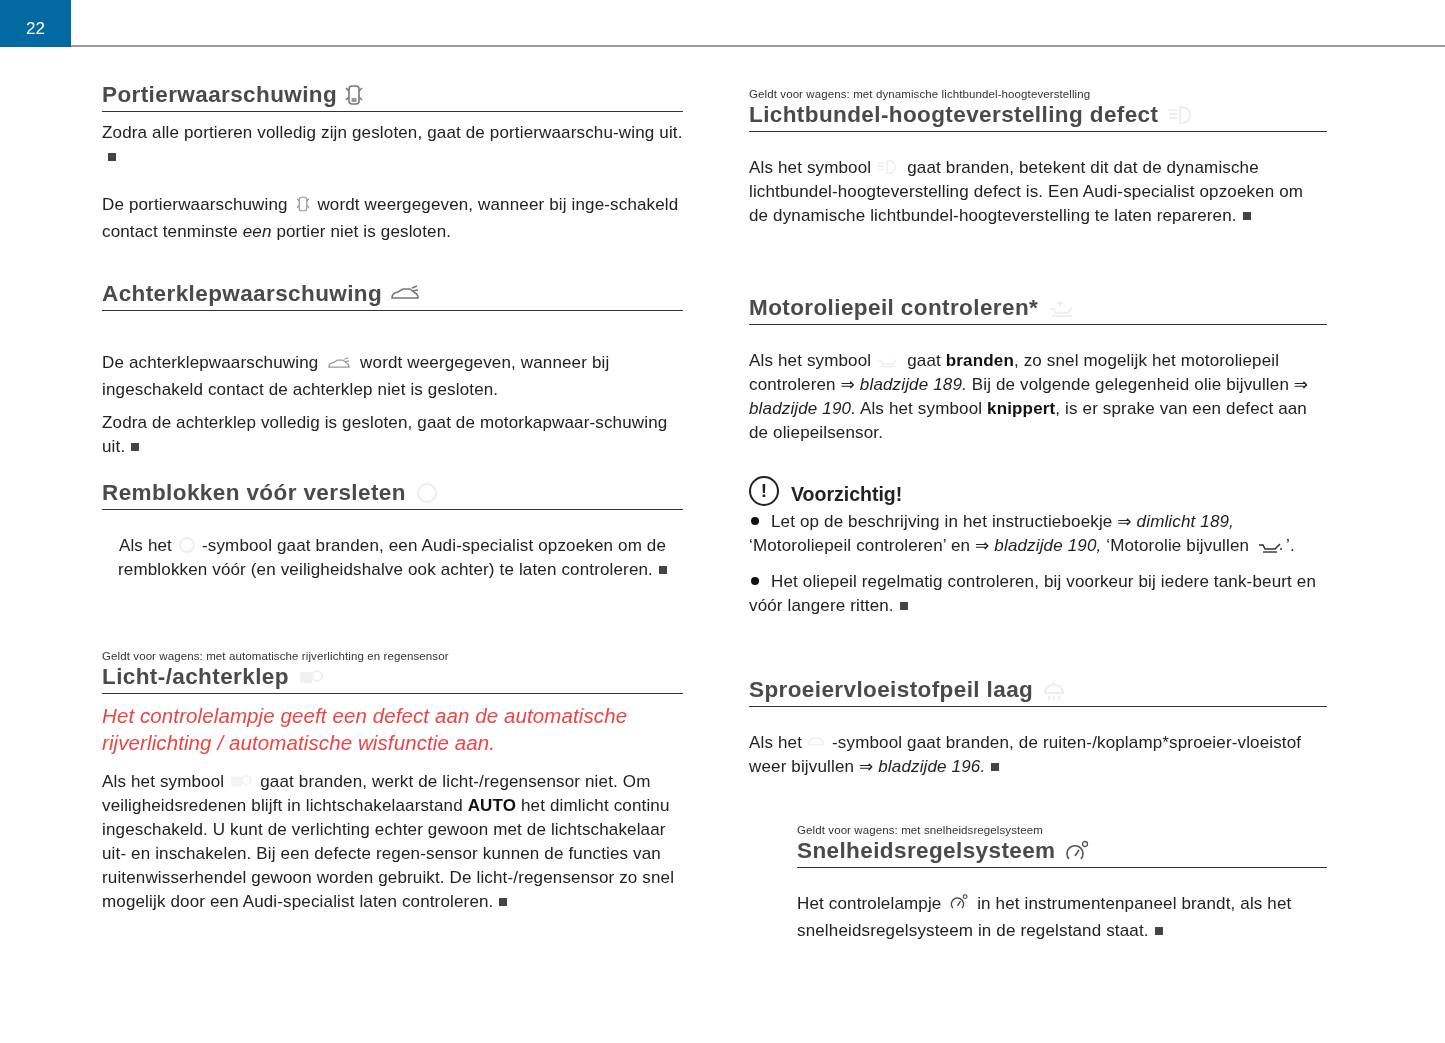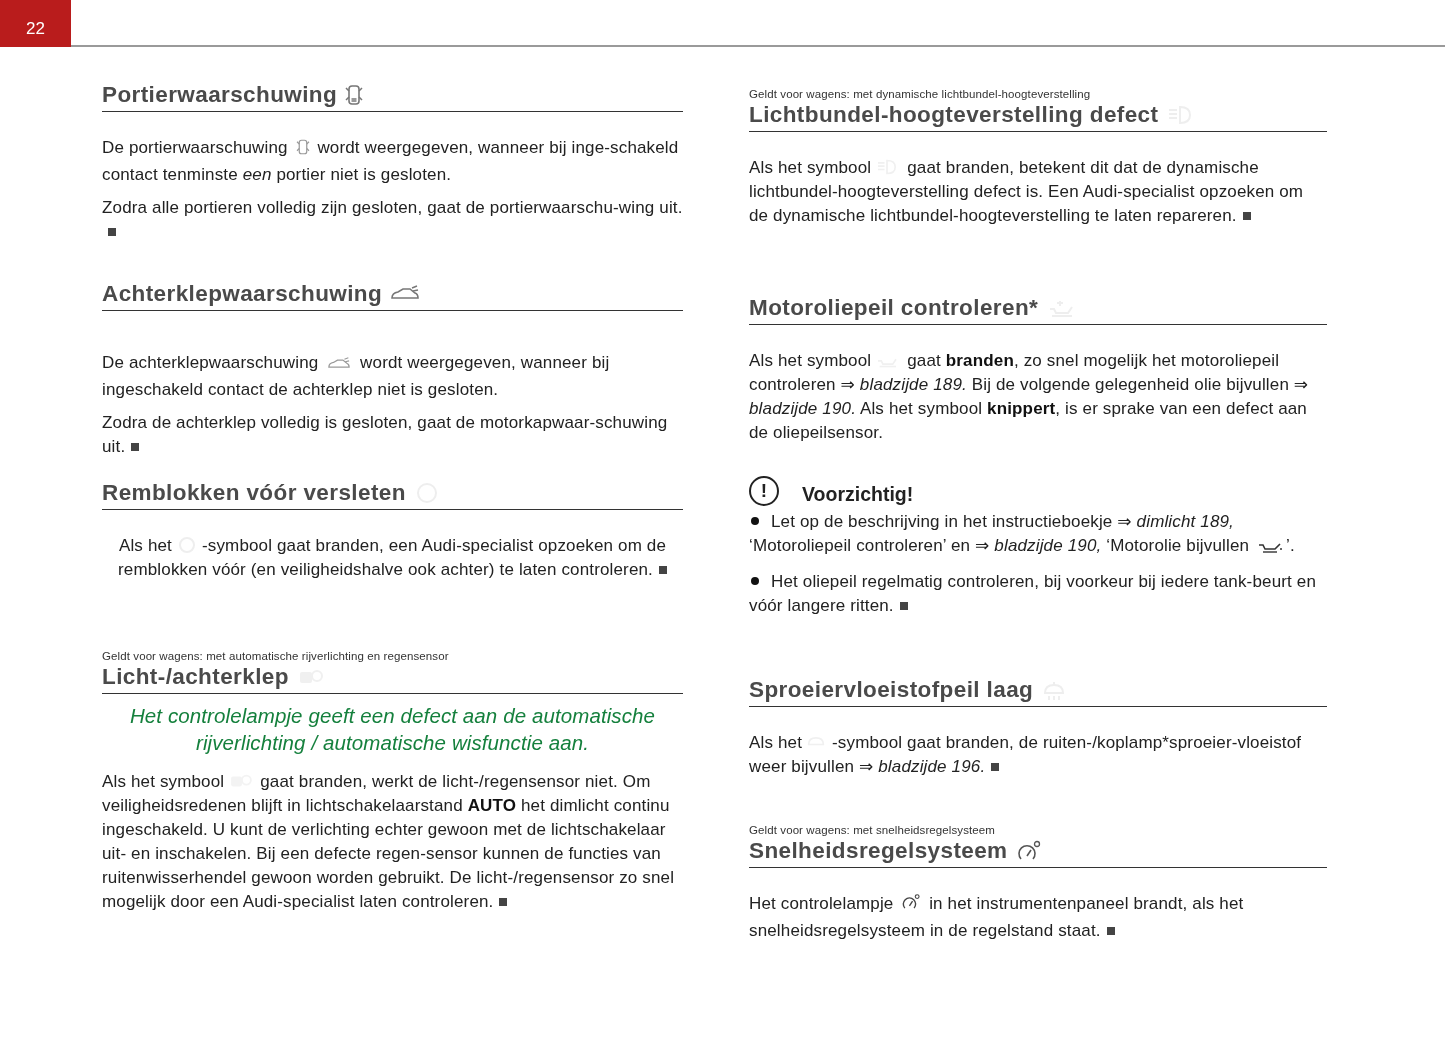--- a/index.html
+++ b/index.html
@@ -3,21 +3,21 @@
 <meta charset="utf-8">
 <style>
   html, body { margin: 0; padding: 0; background: #ffffff; }
   body {
     width: 1445px; height: 1043px; position: relative; overflow: hidden;
     font-family: "Liberation Sans", "DejaVu Sans", sans-serif;
     color: #1e1e1e;
   }
   .page-number-tab {
     position: absolute; left: 0; top: 0; width: 71px; height: 47px;
-    background: #b91c1c; color: #ffffff;
+    background: #0369a1; color: #ffffff;
     font-size: 17px; display: flex; align-items: flex-end; justify-content: center;
     padding-bottom: 8px; box-sizing: border-box;
   }
   .header-rule {
     position: absolute; left: 71px; top: 45px; right: 0; height: 2px; background: #9a9a9a;
   }
   .col { position: absolute; top: 0; }
   .col-left { left: 86px; width: 597px; }
   .col-right { left: 733px; width: 594px; }
 
@@ -30,23 +30,22 @@
     font-size: 22.5px; font-weight: bold; color: #4a4a4a;
     border-bottom: 1.5px solid #333; padding-bottom: 3px; margin-bottom: 0;
     letter-spacing: 0.4px; white-space: nowrap; display: flex; align-items: center;
   }
   .heading .ico { margin-left: 8px; display: inline-flex; align-items: center; }
   .body-p {
     font-size: 17px; line-height: 24px; color: #222; margin: 0;
     letter-spacing: 0.15px;
   }
   .lead {
-    font-size: 20.5px; line-height: 27px; font-style: italic; color: #15803d; margin: 8px 0 12px 0;
+    font-size: 20.5px; line-height: 27px; font-style: italic; color: #ef4444; margin: 8px 0 12px 0;
     letter-spacing: 0.1px;
-    text-align: center;
   }
   .end-mark {
     display: inline-block; width: 8px; height: 8px; background: #444; margin-left: 6px;
     vertical-align: 1px;
   }
   .inline-ico { display: inline-block; vertical-align: -3px; margin: 0 3px; }
   .faint-ico { display: inline-block; width: 24px; height: 18px; vertical-align: -3px; margin: 0 3px; }
   em { font-style: italic; }
   b { font-weight: bold; color: #111; }
 
@@ -74,32 +73,32 @@
     <div class="heading">
       <span>Portierwaarschuwing</span>
       <span class="ico">
         <svg width="18" height="24" viewBox="0 0 18 24">
             <rect x="4" y="3" width="10" height="18" rx="3" fill="none" stroke="#777" stroke-width="1.6"></rect>
             <path d="M4 8 L1 5 M14 8 L17 5 M4 14 L1 17 M14 14 L17 17" stroke="#777" stroke-width="1.5"></path>
             <rect x="6.5" y="15" width="5" height="4" fill="#999"></rect>
           </svg>
       </span>
     </div>
+    <p class="body-p" style="margin-top:9px;">
+      <span>Zodra alle portieren volledig zijn gesloten, gaat de portierwaarschu-wing uit.</span><span class="end-mark"></span>
+    </p>
     <p class="body-p" style="margin-top:24px;">
       <span>De portierwaarschuwing</span>
       <span class="inline-ico"><svg width="14" height="18" viewBox="0 0 18 24">
             <rect x="4" y="3" width="10" height="18" rx="3" fill="none" stroke="#999" stroke-width="1.6"></rect>
             <path d="M4 8 L1 5 M14 8 L17 5 M4 14 L1 17 M14 14 L17 17" stroke="#999" stroke-width="1.5"></path>
           </svg></span>
       <span>wordt weergegeven, wanneer bij inge-schakeld contact tenminste</span>
       <em>een</em>
       <span>portier niet is gesloten.</span>
-    </p>
-    <p class="body-p" style="margin-top:9px;">
-      <span>Zodra alle portieren volledig zijn gesloten, gaat de portierwaarschu-wing uit.</span><span class="end-mark"></span>
     </p>
   </div>
 
   <div class="section" style="top:281px;">
     <div class="heading">
       <span>Achterklepwaarschuwing</span>
       <span class="ico">
         <svg width="30" height="18" viewBox="0 0 30 18">
             <path d="M2 13 Q2 8 8 7 L13 4 L20 4 L25 8 Q28 9 28 13 Z" fill="none" stroke="#777" stroke-width="1.6"></path>
             <path d="M22 3 L27 1 M23 6 L28 5" stroke="#777" stroke-width="1.4"></path>
@@ -200,21 +199,21 @@
       <span>Bij de volgende gelegenheid olie bijvullen ⇒</span>
       <em>bladzijde 190.</em>
       <span>Als het symbool</span>
       <b>knippert</b><span>, is er sprake van een defect aan de oliepeilsensor.</span>
     </p>
   </div>
 
   <div class="section" style="top:475px;">
     <div class="caution-title">
       <span class="caution-circle">!</span>
-      <span style="margin-top:8px;margin-left:11px;">Voorzichtig!</span>
+      <span style="margin-top:8px;">Voorzichtig!</span>
     </div>
     <p class="body-p" style="margin-top:4px;">
       <span class="bullet-dot"></span><span>Let op de beschrijving in het instructieboekje ⇒</span>
       <em>dimlicht 189,</em>
       <span>‘Motoroliepeil controleren’ en ⇒</span>
       <em>bladzijde 190,</em>
       <span>‘Motorolie bijvullen</span>
       <span class="inline-ico"><svg width="26" height="14" viewBox="0 0 26 14">
             <path d="M2 5 L6 5 L8 9 L18 9 L23 4" fill="none" stroke="#333" stroke-width="1.6"></path>
             <path d="M6 12 L20 12" stroke="#333" stroke-width="1.4"></path>
@@ -237,21 +236,21 @@
       </span>
     </div>
     <p class="body-p" style="margin-top:24px;">
       <span>Als het</span><span class="faint-ico"><svg width="22" height="18" viewBox="0 0 26 22">
             <path d="M4 14 Q4 6 13 6 Q22 6 22 14 Z" fill="none" stroke="#f0f0f0" stroke-width="2"></path>
           </svg></span><span>-symbool gaat branden, de ruiten-/koplamp*sproeier-vloeistof weer bijvullen ⇒</span>
       <em>bladzijde 196.</em><span class="end-mark"></span>
     </p>
   </div>
 
-  <div class="section" style="top:824px;">
+  <div class="section" style="top:824px;margin-left:48px;">
     <div class="applies">Geldt voor wagens: met snelheidsregelsysteem</div>
     <div class="heading">
       <span>Snelheidsregelsysteem</span>
       <span class="ico">
         <svg width="26" height="24" viewBox="0 0 26 24">
             <path d="M5 20 A8 8 0 1 1 17 20" fill="none" stroke="#555" stroke-width="1.6"></path>
             <path d="M11 17 L15 11" stroke="#555" stroke-width="1.6"></path>
             <circle cx="21" cy="5" r="2.5" fill="none" stroke="#555" stroke-width="1.3"></circle>
           </svg>
       </span>

